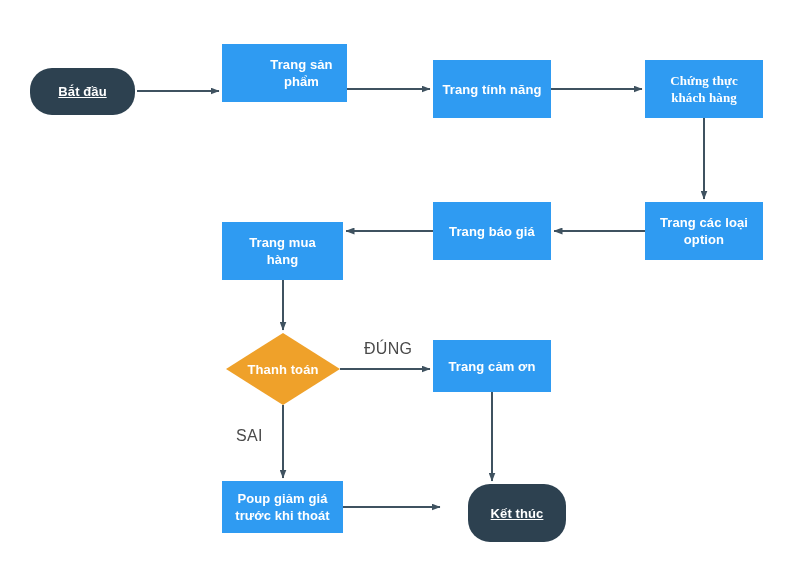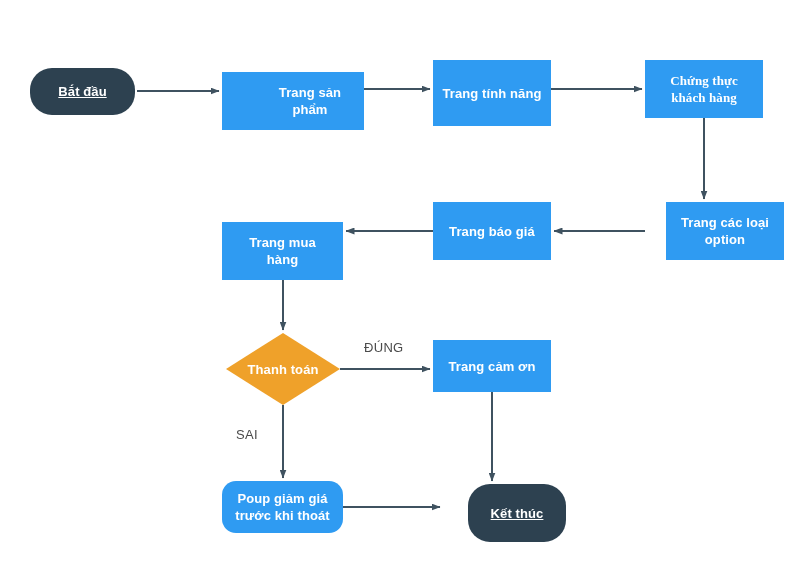--- a/index.html
+++ b/index.html
@@ -61,21 +61,21 @@
     clip-path: polygon(50% 0%, 100% 50%, 50% 100%, 0% 50%);
     z-index: 0;
   }
   .diamond-label {
     position: relative;
     z-index: 1;
   }
   .edge-label {
     position: absolute;
     color: #4a4a4a;
-    font-size: 13px;
+    font-size: 16px;
     font-weight: normal;
     letter-spacing: 0.3px;
     white-space: nowrap;
     z-index: 3;
   }
   .node-label {
     display: block;
     padding: 0 6px;
     white-space: pre-line;
   }
@@ -112,34 +112,34 @@
 
     <line x1="492" y1="392" x2="492" y2="481" stroke="#3f5260" stroke-width="2" marker-end="url(#arrowhead)"></line>
 
     <line x1="343" y1="507" x2="440" y2="507" stroke="#3f5260" stroke-width="2" marker-end="url(#arrowhead)"></line>
   </svg>
 
   <div class="node node-terminal" style="left:30px; top:68px; width:105px; height:47px;">
     <span class="node-label">Bắt đầu</span>
   </div>
 
-  <div class="node node-process" style="left:222px; top:72px; width:142px; height:58px;padding-left:34px;">
+  <div class="node node-process" style="left:222px; top:44px; width:125px; height:58px;padding-left:34px;">
     <span class="node-label">Trang sản phẩm</span>
   </div>
 
-  <div class="node node-process" style="left:433px; top:60px; width:118px; height:66px;">
+  <div class="node node-process" style="left:433px; top:60px; width:118px; height:58px;">
     <span class="node-label">Trang tính năng</span>
   </div>
 
   <div class="node node-process" style="left:645px; top:60px; width:118px; height:58px;font-family:Liberation Serif, serif;">
     <span class="node-label">Chứng thực
 khách hàng</span>
   </div>
 
-  <div class="node node-process" style="left:666px; top:202px; width:118px; height:58px;">
+  <div class="node node-process" style="left:645px; top:202px; width:118px; height:58px;">
     <span class="node-label">Trang các loại
 option</span>
   </div>
 
   <div class="node node-process" style="left:433px; top:202px; width:118px; height:58px;">
     <span class="node-label">Trang báo giá</span>
   </div>
 
   <div class="node node-process" style="left:222px; top:202px; width:121px; height:58px;margin-top:20px;">
     <span class="node-label">Trang mua
@@ -148,21 +148,21 @@
 
   <div class="node node-decision" style="left:226px; top:333px; width:114px; height:72px;">
     <span class="diamond-shape"></span>
     <span class="node-label diamond-label">Thanh toán</span>
   </div>
 
   <div class="node node-process" style="left:433px; top:340px; width:118px; height:52px;">
     <span class="node-label">Trang cảm ơn</span>
   </div>
 
-  <div class="node node-process" style="left:222px; top:481px; width:121px; height:52px;border-radius:14px;">
+  <div class="node node-process" style="left:222px; top:481px; width:121px; height:52px;">
     <span class="node-label">Poup giảm giá
 trước khi thoát</span>
   </div>
 
   <div class="node node-terminal" style="left:468px; top:484px; width:98px; height:58px;">
     <span class="node-label">Kết thúc</span>
   </div>
 
   <div class="edge-label" style="left:364px; top:340px;">ĐÚNG</div>
 

